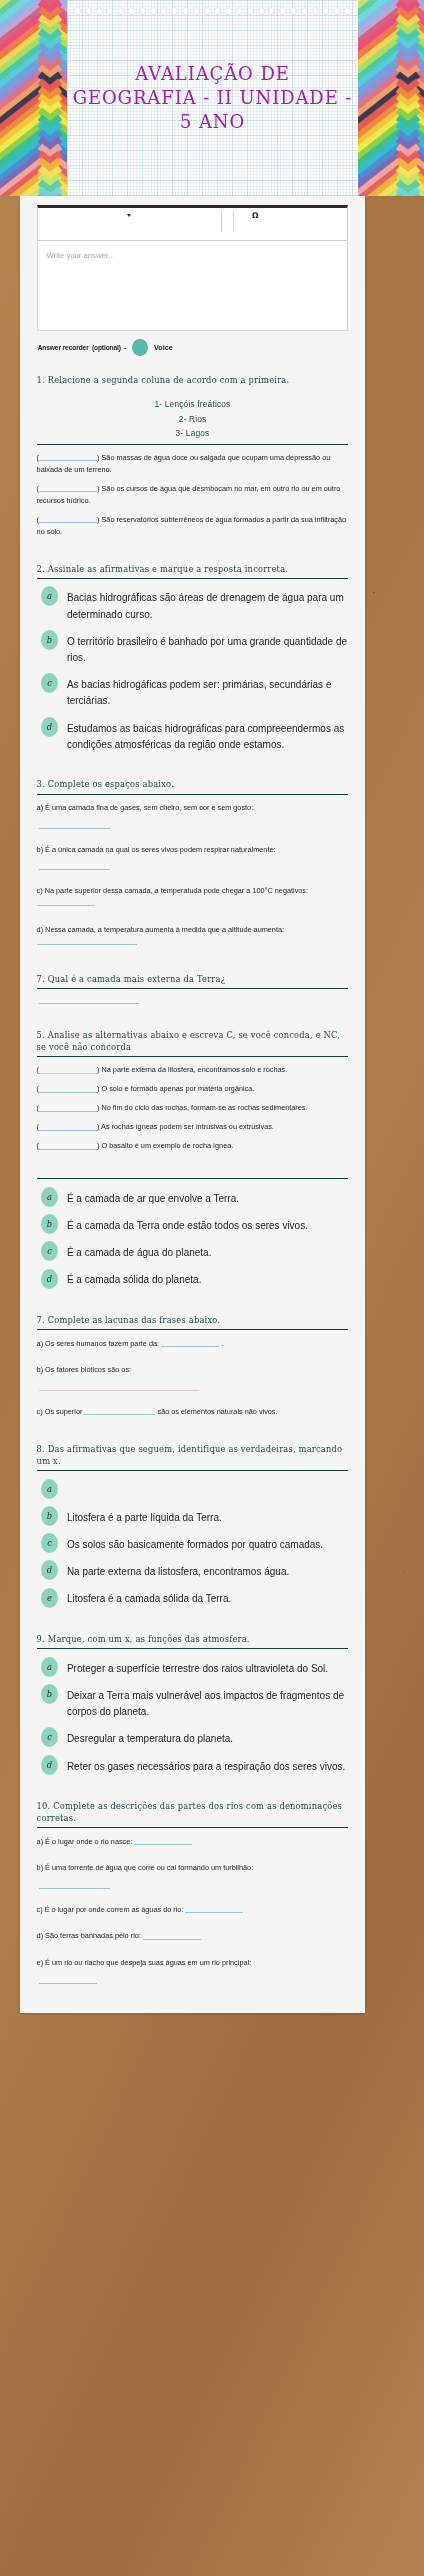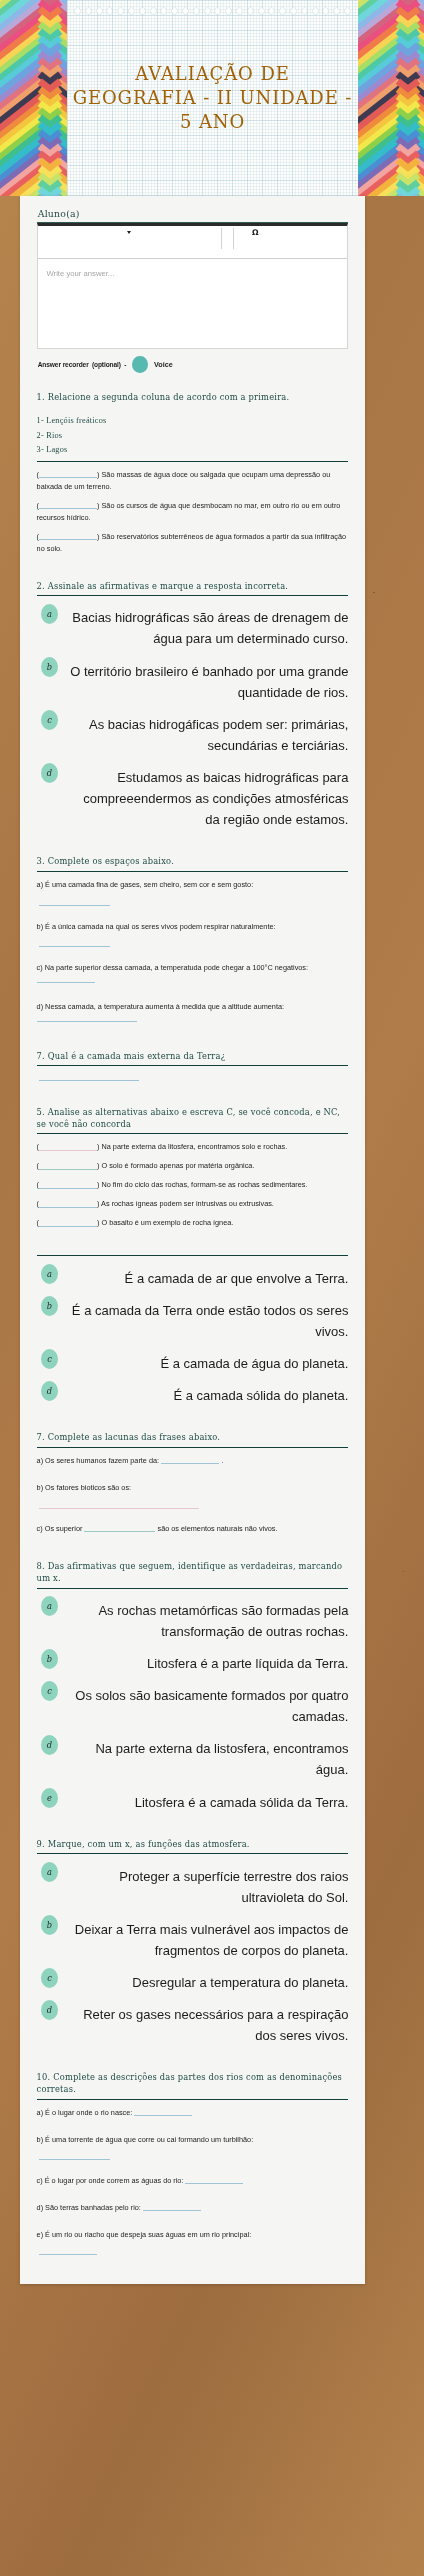--- a/index.html
+++ b/index.html
@@ -51,21 +51,21 @@
   .banner-overlay {
     position: absolute; left: 67px; right: 67px; top: 0; bottom: 0;
     display: flex; align-items: center; justify-content: center;
   }
   .banner-title {
     font-family: "DejaVu Serif", serif;
     font-weight: 400;
     font-size: 18px;
     line-height: 1.32;
     letter-spacing: 0.9px;
-    color: #a16207;
+    color: #a21caf;
     text-align: center;
     padding: 0 3.3px;
     text-transform: uppercase;
   }
   .dot-row {
     position: absolute; left: 75px; right: 75px; top: 7.7px; height: 6.6px;
     display: flex; justify-content: space-between; align-items: center;
     opacity: .85;
   }
   .dot-row i {
@@ -142,23 +142,24 @@
     font-family: "DejaVu Serif", serif;
     font-size: 8.3px;
     line-height: 1.42;
     color: #1f4a44;
     letter-spacing: 0.2px;
     padding-bottom: 2.8px;
   }
   .q-rule { height: 0.6px; background: #123d38; margin-bottom: 7.7px; }
 
   .plain-line {
-    font-family: Liberation Serif, serif;
+    font-family: Liberation Sans, sans-serif;
     font-size: 8.3px; line-height: 1.75; color: #1f4a44;
     letter-spacing: 0.2px;
+    text-align: center;
   }
   .col-items { margin: 7.7px 0 3.3px 0; }
 
   .body-text {
     font-family: "Liberation Sans", sans-serif;
     font-size: 7.3px; line-height: 1.62; color: #1c1c1c;
     margin-bottom: 7.2px;
   }
   .blank {
     display: inline-block; border-bottom: 0.6px solid #9fc4d6;
@@ -182,23 +183,22 @@
     background: #8ed3bd;
     display: flex; align-items: center; justify-content: center;
     font-family: "DejaVu Serif", serif;
     font-style: italic;
     font-size: 8.3px; color: #1d2b28;
     margin-left: 4.4px;
   }
   .opt-text {
     flex: 1 1 auto;
     font-family: "Liberation Sans", sans-serif;
-    font-size: 13px; line-height: 1.62; color: #1c1c1c;
+    font-size: 10px; line-height: 1.62; color: #1c1c1c;
     padding: 3.9px 0 0 8.9px;
-    text-align: right;
   }
   .spacer-md { height: 7.7px; }
 </style>
 </head>
 <body>
 
 <div class="banner">
   <div class="chev-wrap chev-left" id="chevL">
       <div class="band" style="background:#f2a5a0;top:-39px;left:-39px;transform:rotate(-38deg);width:111px;height:7.2px"></div>
       <div class="band" style="background:#f2a5a0;top:-39px;left:28px;transform:rotate(38deg);width:111px;height:7.2px"></div>
@@ -384,21 +384,20 @@
       <div class="band" style="background:#5fcfa0;top:213px;left:28px;transform:rotate(38deg);width:111px;height:7.2px"></div>
       <div class="band" style="background:#6fd6dc;top:220px;left:-39px;transform:rotate(-38deg);width:111px;height:7.2px"></div>
       <div class="band" style="background:#6fd6dc;top:220px;left:28px;transform:rotate(38deg);width:111px;height:7.2px"></div>
       <div class="band" style="background:#8cb8e8;top:227px;left:-39px;transform:rotate(-38deg);width:111px;height:7.2px"></div>
       <div class="band" style="background:#8cb8e8;top:227px;left:28px;transform:rotate(38deg);width:111px;height:7.2px"></div>
     </div>
 </div>
 
 <div class="sheet">
 
-  <div class="field-label">Aluno(a)</div>
   <div class="field-rule"></div>
 
   <div class="editor">
     <div class="editor-toolbar">
       <div class="tb-font">
         <span class="caret"></span>
       </div>
       <div class="tb-div"></div>
       <div class="tb-div" style="margin-left:12px"></div>
       <div class="tb-omega">Ω</div>
@@ -511,21 +510,20 @@
     <div class="spacer-md"></div>
     <div class="body-text"><span>c) Os superior</span> <span class="blank blank-lg blank-teal"></span> <span>são os elementos naturais não vivos.</span></div>
   </div>
 
   <div class="q-block">
     <div class="q-title">8. Das afirmativas que seguem, identifique as verdadeiras, marcando um x.</div>
     <div class="q-rule"></div>
     <div class="opt-list">
       <div class="opt-row">
         <span class="opt-bullet">a</span>
-        <span class="opt-text">As rochas metamórficas são formadas pela transformação de outras rochas.</span>
       </div>
       <div class="opt-row">
         <span class="opt-bullet">b</span>
         <span class="opt-text">Litosfera é a parte líquida da Terra.</span>
       </div>
       <div class="opt-row">
         <span class="opt-bullet">c</span>
         <span class="opt-text">Os solos são basicamente formados por quatro camadas.</span>
       </div>
       <div class="opt-row">

